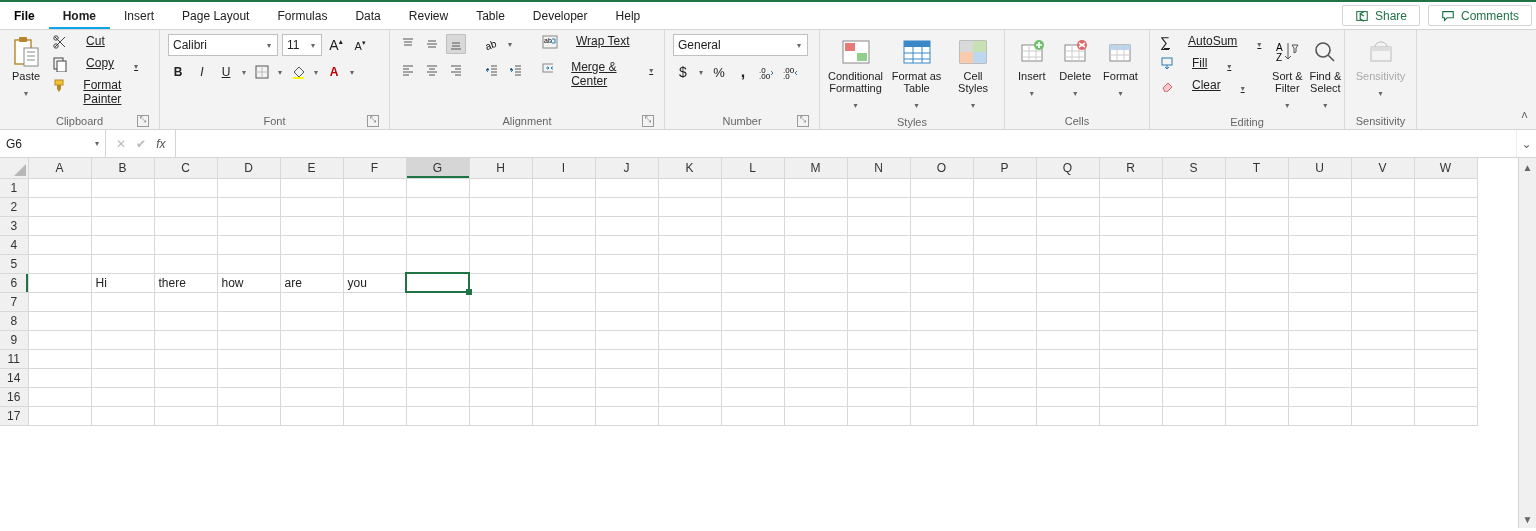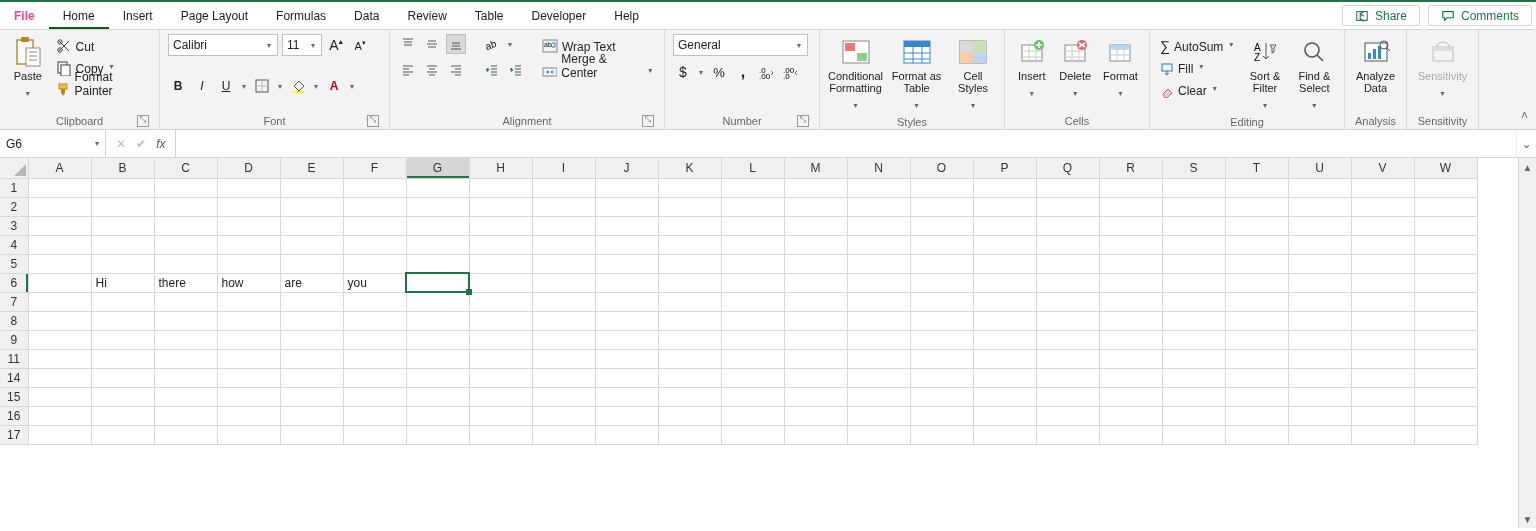--- a/index.html
+++ b/index.html
@@ -1,35 +1,35 @@
 <!DOCTYPE html>
 <html><head>
 <meta charset="utf-8">
 <style>
   * { box-sizing: border-box; margin: 0; padding: 0; font-family: "Segoe UI", Arial, sans-serif; }
   body { background: #fff; font-size: 12px; color: #222; overflow: hidden; width: 1536px; height: 531px; }
   
   .tabstrip { height: 30px; border-top: 2px solid #217346; display:flex; align-items:stretch; background:#fff; border-bottom: 1px solid #d4d4d4; }
   .tabstrip .tab { padding: 0 14px; line-height: 28px; cursor: default; color:#222; }
-  .tabstrip .tab.file { background:#fff; color:#ec4899; font-weight:600; }
-  .tabstrip .tab.active { border-bottom: 2px solid #14532d; font-weight:400;text-align:right; }
+  .tabstrip .tab.file { background:#fff; color:#000000; font-weight:600; }
+  .tabstrip .tab.active { border-bottom: 2px solid #0ea5e9; font-weight:700;text-align:right; }
   .tabstrip .spacer { flex:1; }
   .tabstrip .right-btn { display:flex; align-items:center; gap:6px; padding:0 12px; border:1px solid #d4d4d4; margin:3px 4px; border-radius:2px; color:#217346; }
   .tabstrip .right-btn svg { width:14px; height:14px; }
   
   .ribbon { height: 100px; background:#f3f3f3; border-bottom:1px solid #d4d4d4; display:flex; position:relative; }
   .group { border-right:1px solid #d9d9d9; padding: 4px 8px 0 8px; display:flex; flex-direction:column; justify-content:space-between; }
   .group-body { display:flex; gap:6px; align-items:flex-start; flex:1; }
   .group-label { text-align:center; font-size:11px; color:#666; padding-bottom:2px; position:relative; }
   .launcher { position:absolute; right:2px; bottom:2px; width:12px; height:12px; border:1px solid #999; font-size:8px; line-height:8px; text-align:center; color:#666; }
   .vstack { display:flex; flex-direction:column; gap:2px; }
   .hstack { display:flex; gap:4px; align-items:center; }
   .bigbtn { display:flex; flex-direction:column; align-items:center; justify-content:flex-start; width:60px; padding-top:2px; gap:2px; text-align:center; font-size:11px; line-height:12px; }
   .bigbtn .ic { width:32px; height:32px; display:flex; align-items:center; justify-content:center; }
-  .smbtn { display:flex; align-items:flex-end; gap:4px; font-size:12px; height:20px; padding:0 2px;}
+  .smbtn { display:flex; align-items:flex-start; gap:18px; font-size:12px; height:20px; padding:0 2px;text-decoration:underline;}
   .iconbox { width:20px; height:20px; border:1px solid transparent; display:flex; align-items:center; justify-content:center; }
   .iconbox.bordered { border-color:#c0c0c0; background:#fff;}
   .dd { width:8px; height:20px; display:flex; align-items:center; justify-content:center; color:#666; font-size:8px;}
   .sel { border:1px solid #c0c0c0; background:#fff; height:22px; display:flex; align-items:center; padding:0 4px; font-size:12px; }
   .sel .dd { margin-left:auto; }
   .disabled { color:#aaa; }
   .collapse-caret { position:absolute; right:8px; bottom:6px; font-size:12px; color:#666; }
   
   svg { display:block; }
   
@@ -128,21 +128,21 @@
               <path d="M5 7v4l2 3 2-3V7" fill="#b7862b"></path>
             </svg>
           <span>Format Painter</span>
         </div>
       </div>
     </div>
     <div class="group-label"><span>Clipboard</span><span class="launcher">⤡</span></div>
   </div>
 
   <div class="group" style="width:230px">
-    <div class="group-body vstack" style="gap:20px">
+    <div class="group-body vstack" style="gap:6px">
       <div class="hstack">
         <div class="sel" style="width:110px">
             <span>Calibri</span>
             <span class="dd">▾</span>
           </div>
         <div class="sel" style="width:40px">
             <span>11</span>
             <span class="dd">▾</span>
           </div>
         <div class="iconbox">
@@ -429,38 +429,20 @@
               <path d="M16 16l6 6" stroke="#555" stroke-width="1.6"></path>
             </svg>
           </div>
         <span>Find &amp; Select</span>
           <span class="dd">▾</span>
       </div>
     </div>
     <div class="group-label"><span>Editing</span></div>
   </div>
 
-  <div class="group" style="width:62px">
-    <div class="group-body">
-      <div class="bigbtn" style="width:50px">
-        <div class="ic">
-            <svg width="28" height="26">
-              <rect x="3" y="4" width="22" height="18" fill="#fff" stroke="#555"></rect>
-              <rect x="6" y="14" width="3" height="6" fill="#3b87c8"></rect>
-              <rect x="11" y="10" width="3" height="10" fill="#3b87c8"></rect>
-              <rect x="16" y="7" width="3" height="13" fill="#3b87c8"></rect>
-              <circle cx="22" cy="6" r="4" fill="none" stroke="#555"></circle>
-              <path d="M25 9l3 3" stroke="#555"></path>
-            </svg>
-          </div>
-        <span>Analyze Data</span>
-      </div>
-    </div>
-    <div class="group-label"><span>Analysis</span></div>
-  </div>
 
   <div class="group" style="width:72px">
     <div class="group-body">
       <div class="bigbtn disabled" style="width:60px">
         <div class="ic">
             <svg width="28" height="26">
               <rect x="4" y="8" width="20" height="14" fill="none" stroke="#bbb"></rect>
               <rect x="4" y="8" width="20" height="4" fill="#ddd"></rect>
               <path d="M8 8c0-3 3-5 6-5s6 2 6 5" fill="none" stroke="#bbb"></path>
             </svg>
@@ -807,46 +789,20 @@
             <td></td>
             <td></td>
             <td></td>
             <td></td>
             <td></td>
             <td></td>
             <td></td>
             <td></td>
           </tr>
           <tr>
-            <th>15</th>
-            <td></td>
-            <td></td>
-            <td></td>
-            <td></td>
-            <td></td>
-            <td></td>
-            <td></td>
-            <td></td>
-            <td></td>
-            <td></td>
-            <td></td>
-            <td></td>
-            <td></td>
-            <td></td>
-            <td></td>
-            <td></td>
-            <td></td>
-            <td></td>
-            <td></td>
-            <td></td>
-            <td></td>
-            <td></td>
-            <td></td>
-          </tr>
-          <tr>
             <th>16</th>
             <td></td>
             <td></td>
             <td></td>
             <td></td>
             <td></td>
             <td></td>
             <td></td>
             <td></td>
             <td></td>

